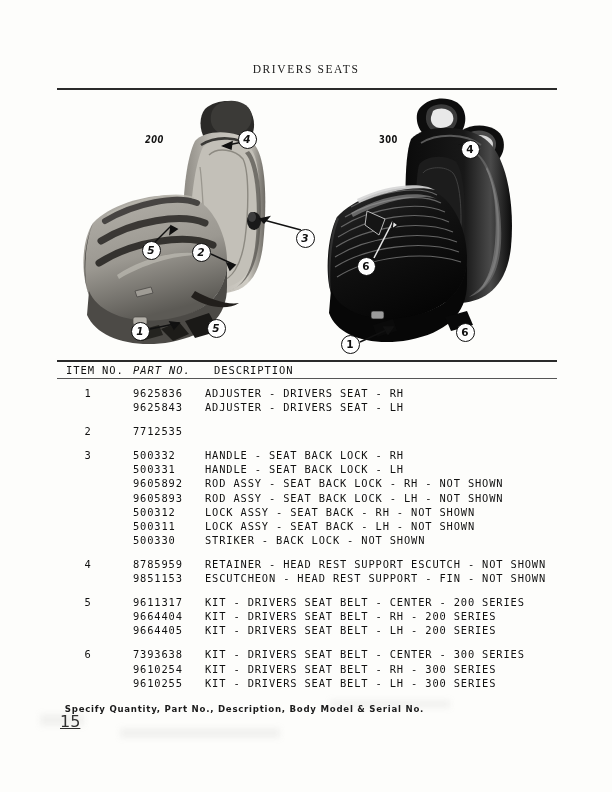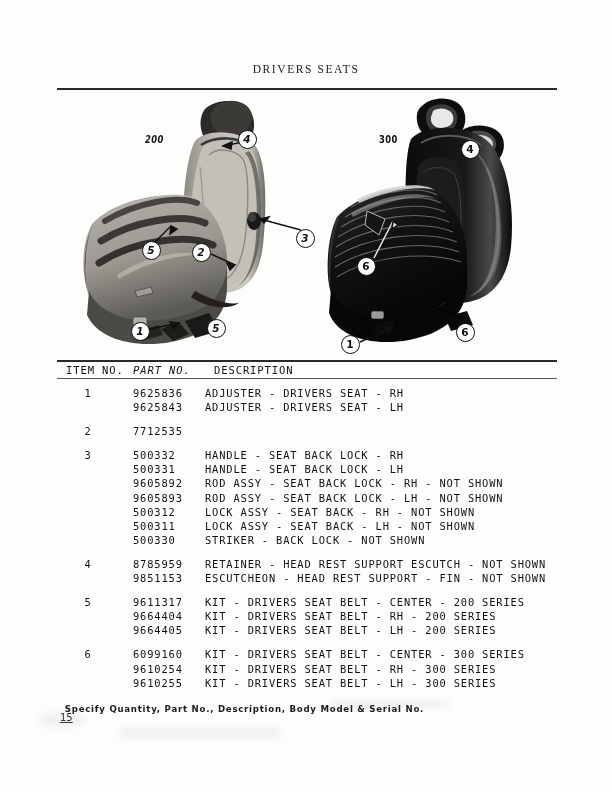--- a/index.html
+++ b/index.html
@@ -132,21 +132,21 @@
     font-weight: bold;
     font-size: 8.6px;
     letter-spacing: 0.75px;
     color: #1a1a1a;
   }
   .page-number {
     position: absolute;
     top: 712px;
     left: 60px;
     font-family: "DejaVu Sans", sans-serif;
-    font-size: 10px;
+    font-size: 16px;
     color: #2b2b2b;
     text-decoration: underline;
   }
   .scan-smudge {
     position: absolute;
     pointer-events: none;
     background: rgba(140,140,140,0.10);
     filter: blur(3px);
   }
 </style>
@@ -420,21 +420,21 @@
         </div>
         <div class="part-row">
           <span class="c-item"></span>
           <span class="c-part">9664405</span>
           <span class="c-desc">KIT - DRIVERS SEAT BELT - LH - 200 SERIES</span>
         </div>
       </div>
       <div class="part-group">
         <div class="part-row">
           <span class="c-item">6</span>
-          <span class="c-part">6099160</span>
+          <span class="c-part">7393638</span>
           <span class="c-desc">KIT - DRIVERS SEAT BELT - CENTER - 300 SERIES</span>
         </div>
         <div class="part-row">
           <span class="c-item"></span>
           <span class="c-part">9610254</span>
           <span class="c-desc">KIT - DRIVERS SEAT BELT - RH - 300 SERIES</span>
         </div>
         <div class="part-row">
           <span class="c-item"></span>
           <span class="c-part">9610255</span>

